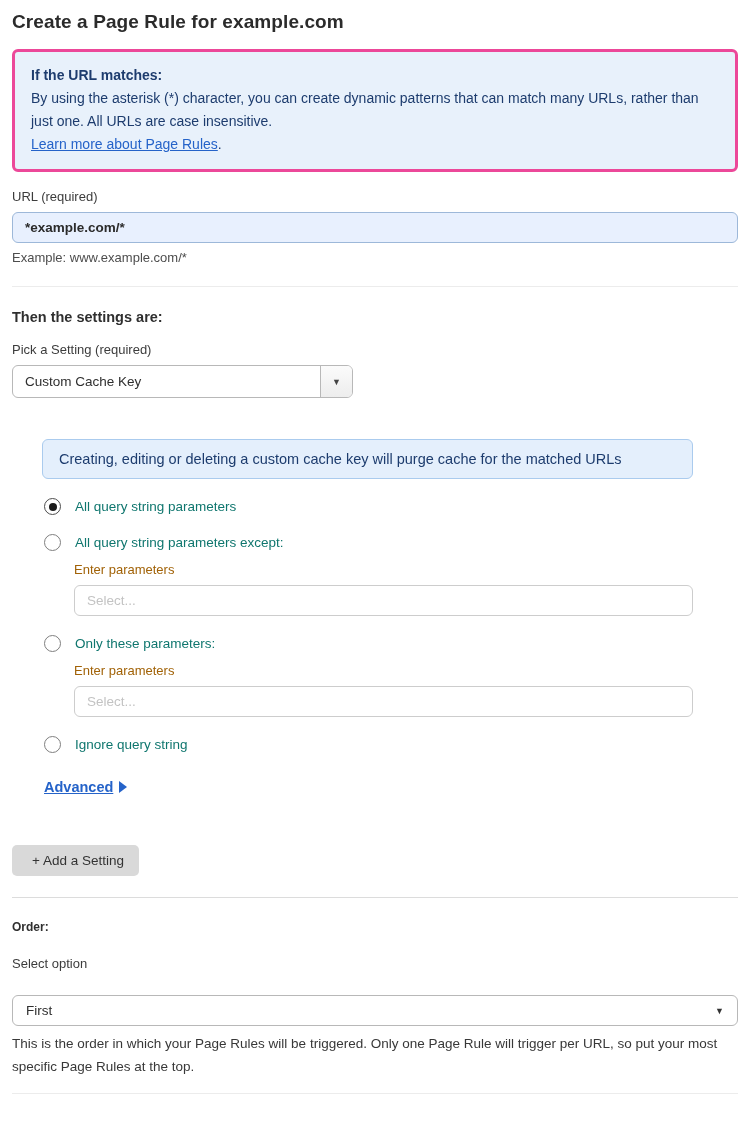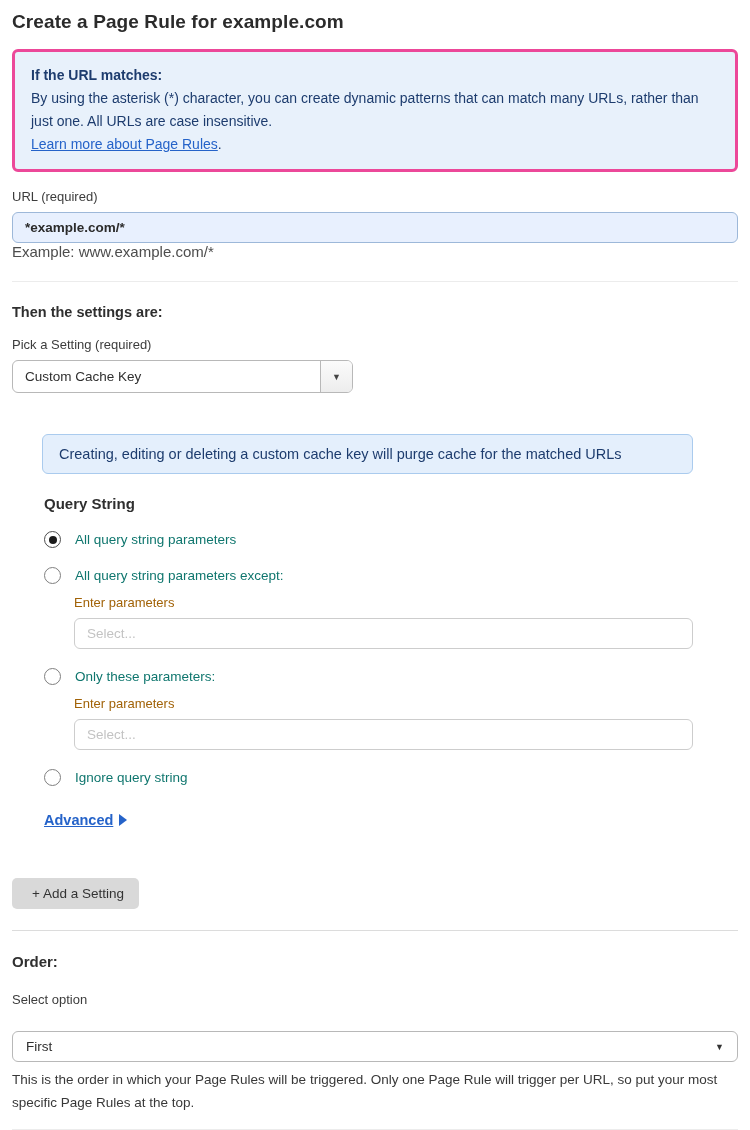--- a/index.html
+++ b/index.html
@@ -45,21 +45,21 @@
     background: #e8f0fe;
     border: 1px solid #9db8d9;
     border-radius: 6px;
     padding: 0 12px;
     font-size: 13.5px;
     font-weight: bold;
     color: #2b2b2b;
     font-family: "Liberation Sans", sans-serif;
     outline: none;
   }
-  .field-helper { font-size: 15px; color: #4d4d4d; }
+  .field-helper { font-size: 13px; color: #4d4d4d; margin-top: 7px; }
 
   .divider { border: none; border-top: 1px solid #ececec; margin: 21px 0 0 0; }
   .divider.dark { border-top-color: #dcdcdc; }
 
   .section-heading {
     font-size: 14.5px;
     font-weight: bold;
     color: #2f2f2f;
     margin-top: 22px;
   }
@@ -238,21 +238,20 @@
   <div class="field-label">Pick a Setting (required)</div>
   <div class="setting-select">
     <div class="select-value">Custom Cache Key</div>
     <div class="select-arrow-box">
       <span class="caret-down">▼</span>
     </div>
   </div>
 
   <div class="notice-box">Creating, editing or deleting a custom cache key will purge cache for the matched URLs</div>
 
-  <div class="qs-heading">Query String</div>
 
   <div class="radio-row">
     <span class="radio selected"></span>
     <span class="radio-label">All query string parameters</span>
   </div>
 
   <div class="radio-row">
     <span class="radio"></span>
     <span class="radio-label">All query string parameters except:</span>
   </div>
@@ -279,21 +278,21 @@
     <span class="advanced-text">Advanced</span>
     <span class="advanced-caret"></span>
   </div>
 
   <div>
     <button class="btn add-setting-btn">+ Add a Setting</button>
   </div>
 
   <hr class="divider dark">
 
-  <div class="section-heading" style="font-size:15px;">Order:</div>
+  <div class="section-heading" style="font-size:12px;">Order:</div>
 
   <div class="field-label" style="margin-top:22px;">Select option</div>
   <div class="order-select">
     <span>First</span>
     <span class="caret-down" style="color:#333;">▼</span>
   </div>
   <div class="order-helper">This is the order in which your Page Rules will be triggered. Only one Page Rule will trigger per URL, so put your most specific Page Rules at the top.</div>
 
   <hr class="divider" style="margin-top:15px;">
 

